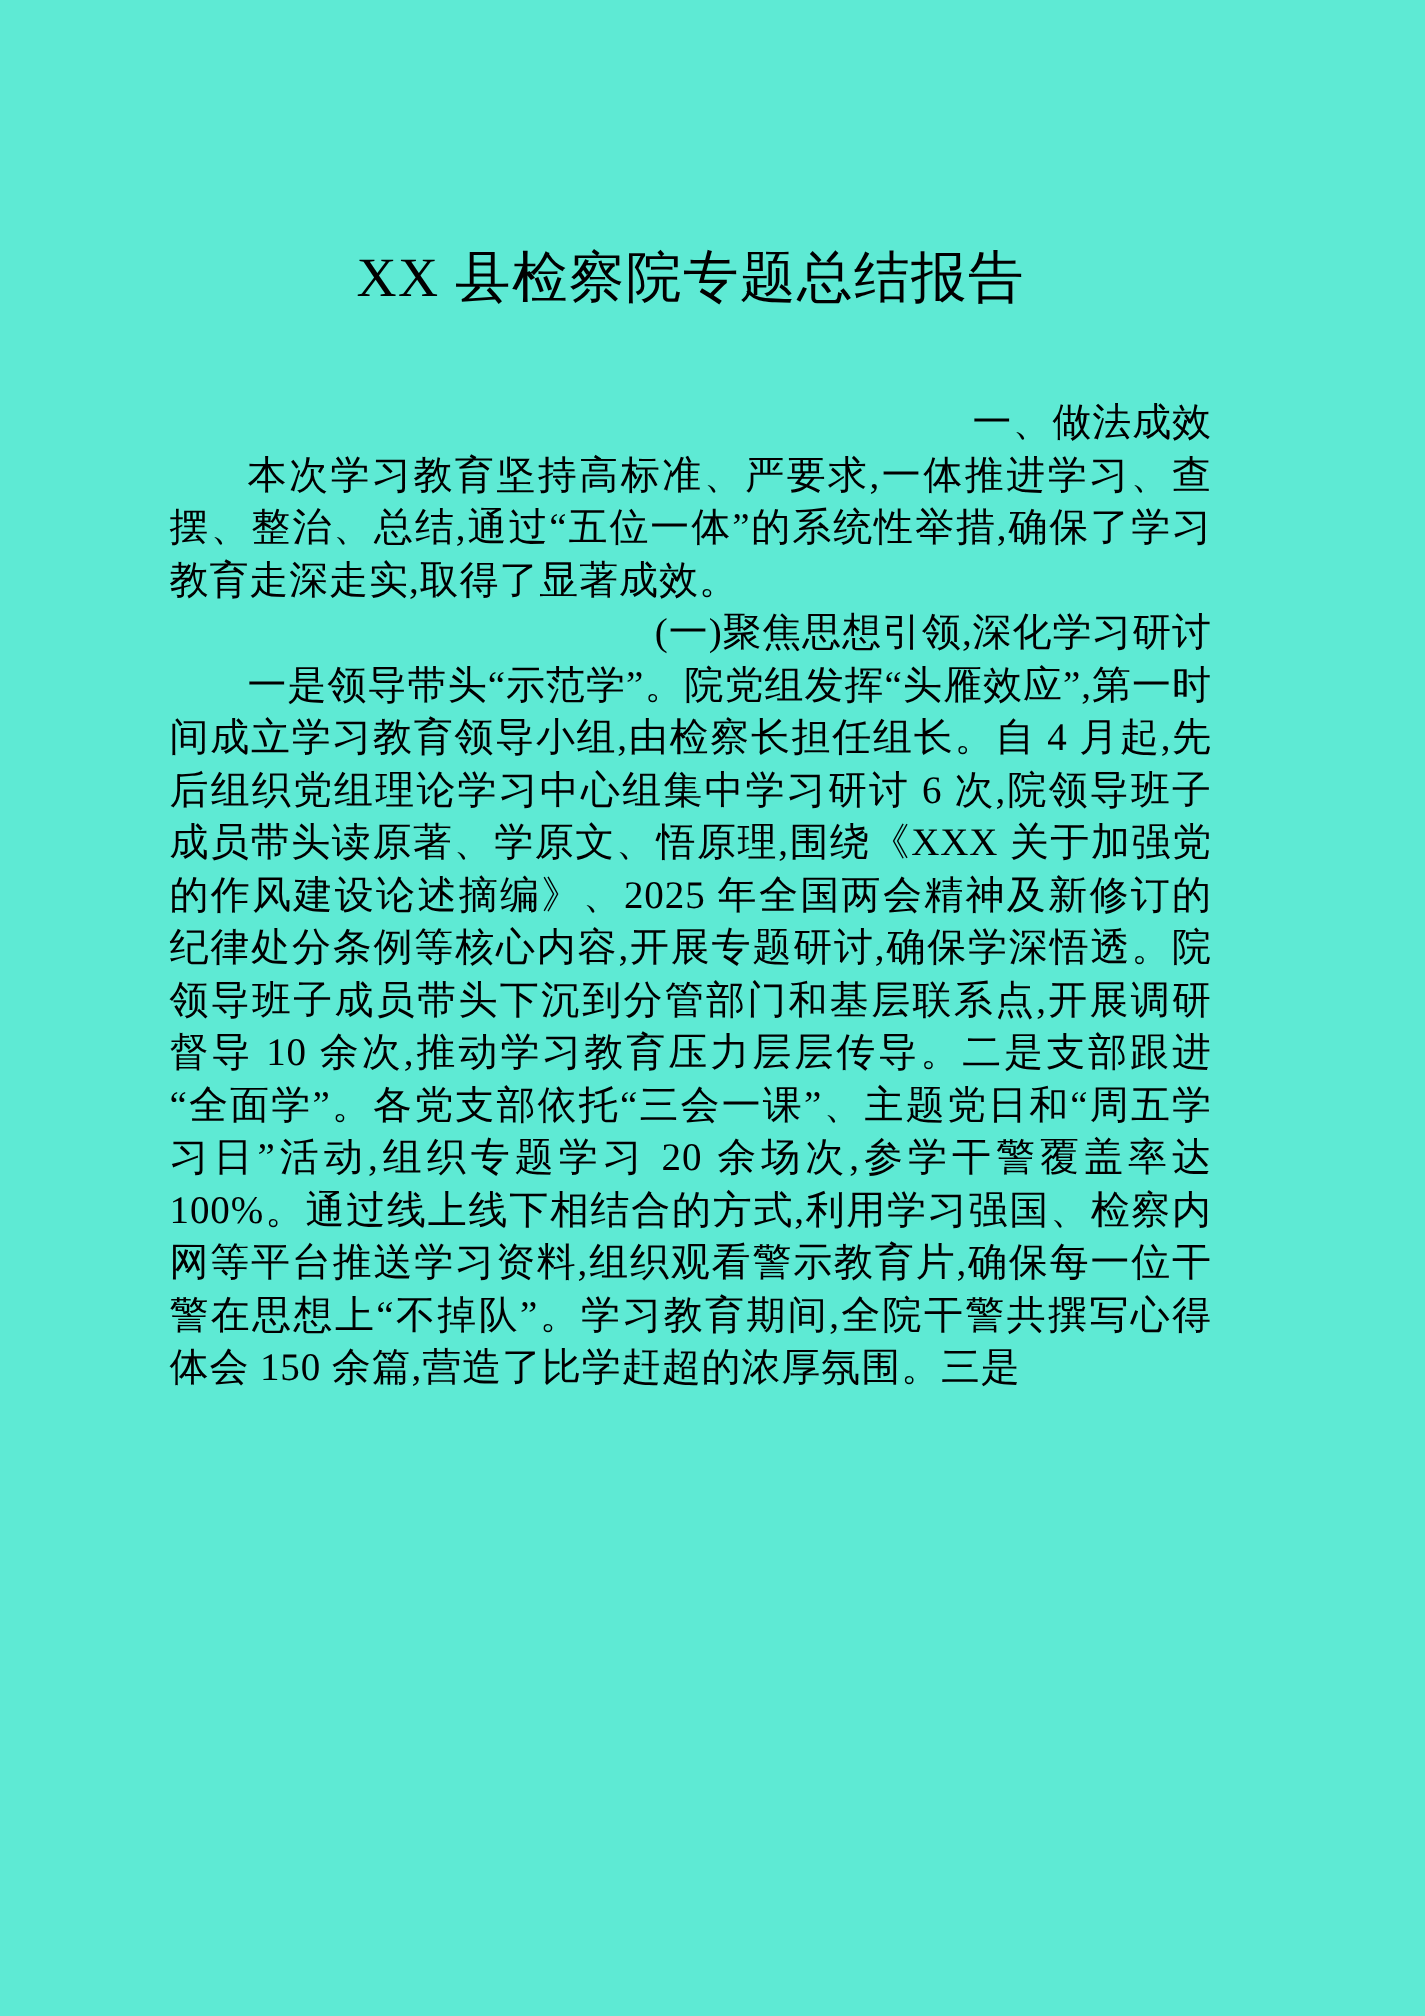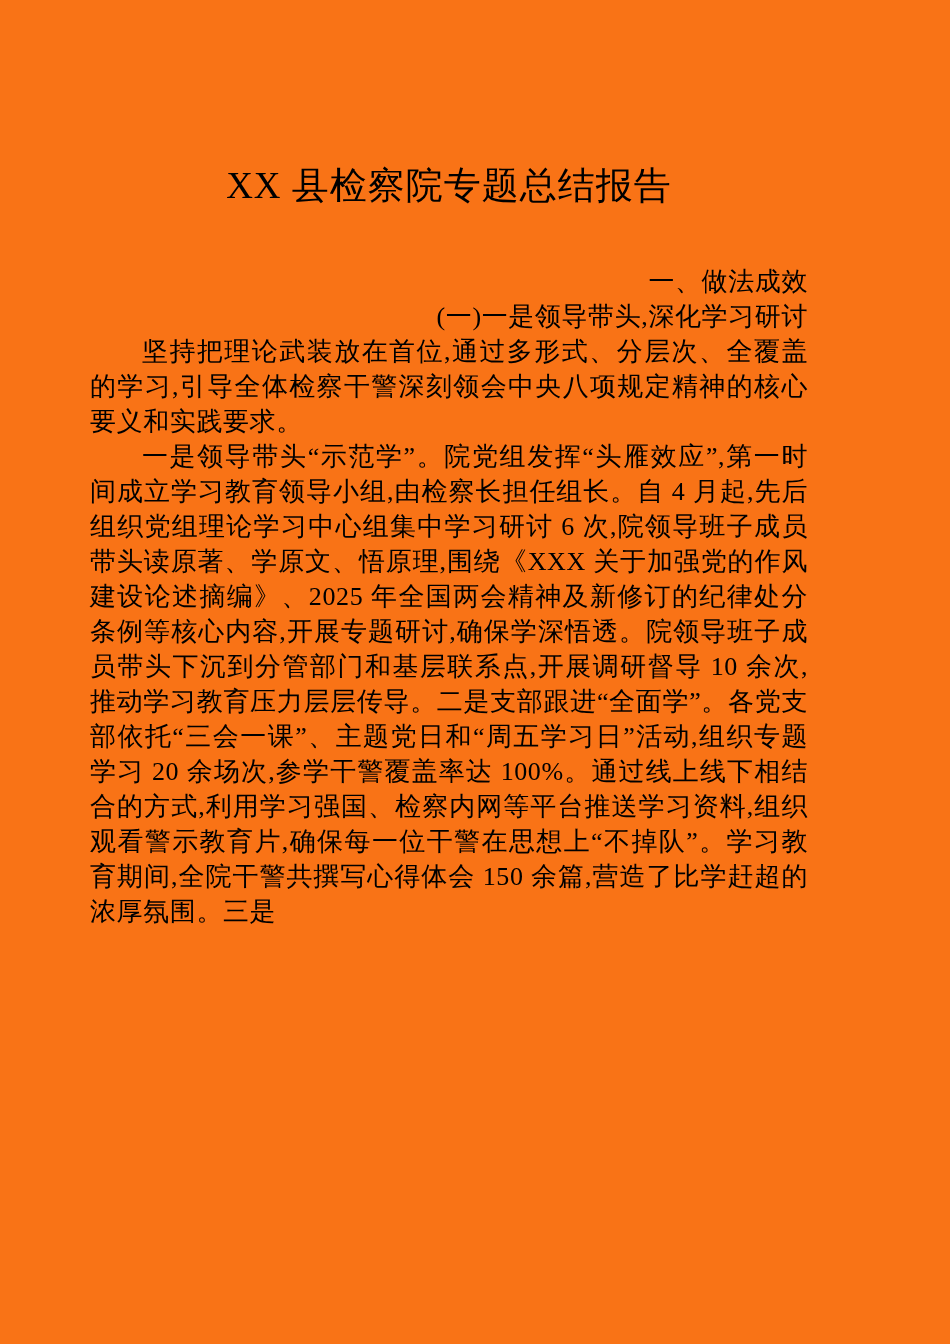--- a/index.html
+++ b/index.html
@@ -5,23 +5,23 @@
   html, body {
     margin: 0;
     padding: 0;
     background: #ffffff;
   }
   .page {
     position: relative;
     width: 950px;
     height: 1344px;
     margin: 0;
-    background: #f97316;
+    background: #5eead4;
     box-sizing: border-box;
-    padding: 163px 142px 0 90px;
+    padding: 163px 142px 0 113px;
     font-family: "Liberation Serif", "DejaVu Serif", serif;
     color: #000000;
     overflow: hidden;
   }
   .doc-title {
     margin: 0 0 56px 0;
     font-size: 37px;
     line-height: 45px;
     font-weight: 400;
     text-align: center;
@@ -47,20 +47,20 @@
 </head>
 <body>
 
 <div class="page">
   <h1 class="doc-title">XX 县检察院专题总结报告</h1>
 
   <div class="doc-body">
 
     <p class="heading">一、做法成效</p>
 
+    <p>本次学习教育坚持高标准、严要求,一体推进学习、查摆、整治、总结,通过“五位一体”的系统性举措,确保了学习教育走深走实,取得了显著成效。</p>
 
-    <p class="heading">(一)一是领导带头,深化学习研讨</p>
+    <p class="heading">(一)聚焦思想引领,深化学习研讨</p>
 
-    <p>坚持把理论武装放在首位,通过多形式、分层次、全覆盖的学习,引导全体检察干警深刻领会中央八项规定精神的核心要义和实践要求。</p>
 
     <p>一是领导带头“示范学”。院党组发挥“头雁效应”,第一时间成立学习教育领导小组,由检察长担任组长。自 4 月起,先后组织党组理论学习中心组集中学习研讨 6 次,院领导班子成员带头读原著、学原文、悟原理,围绕《XXX 关于加强党的作风建设论述摘编》、2025 年全国两会精神及新修订的纪律处分条例等核心内容,开展专题研讨,确保学深悟透。院领导班子成员带头下沉到分管部门和基层联系点,开展调研督导 10 余次,推动学习教育压力层层传导。二是支部跟进“全面学”。各党支部依托“三会一课”、主题党日和“周五学习日”活动,组织专题学习 20 余场次,参学干警覆盖率达 100%。通过线上线下相结合的方式,利用学习强国、检察内网等平台推送学习资料,组织观看警示教育片,确保每一位干警在思想上“不掉队”。学习教育期间,全院干警共撰写心得体会 150 余篇,营造了比学赶超的浓厚氛围。三是</p>
   </div>
 </div>
 
 </body></html>

